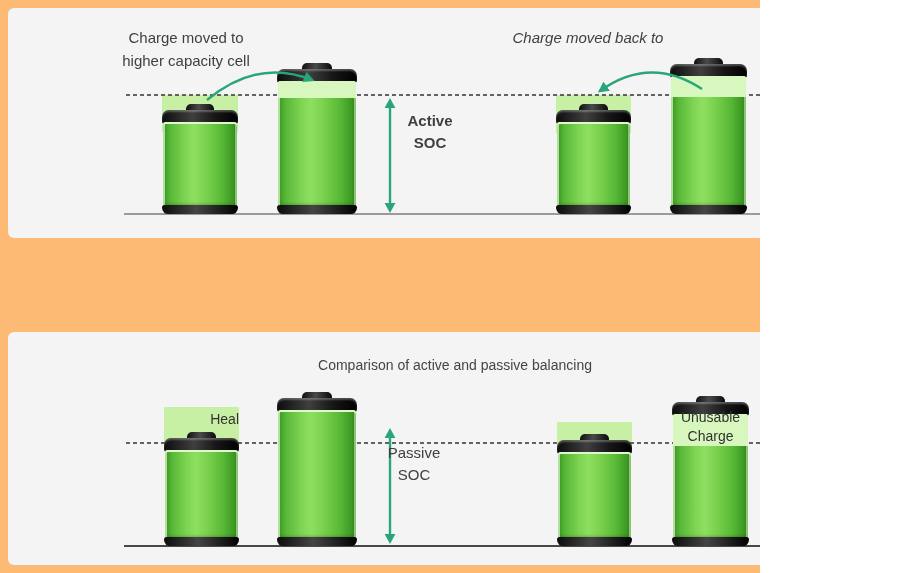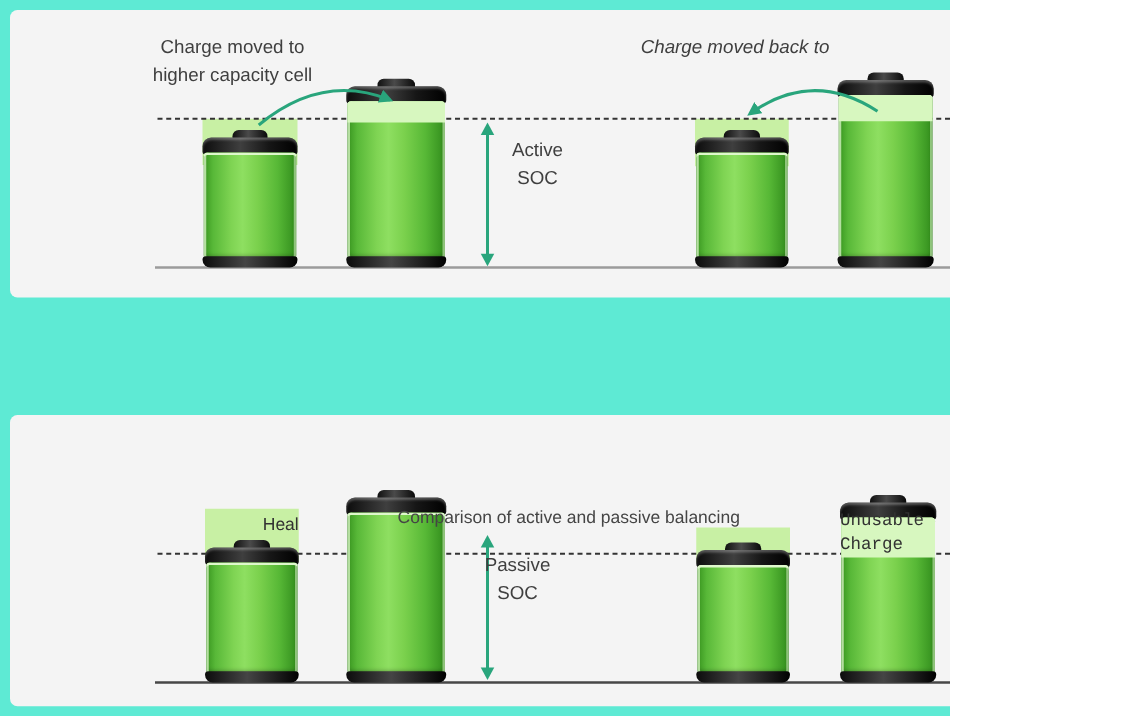--- a/index.html
+++ b/index.html
@@ -7,40 +7,40 @@
     --arrow-teal:#29a57c;
     --text-dark:#3b3b3b;
     --highlight-green:#c8f0a4;
     --highlight-green-inner:#d7f7bf;
     --dashed-line:#333333;
     --ground-top:#9b9b9b;
     --ground-bottom:#474747;
   }
   html,body{margin:0;padding:0;background:#ffffff;}
   #stage{
-    position:relative;width:760px;height:573px;background:#5eead4;overflow:hidden;
+    position:relative;width:760px;height:573px;background:#fdba74;overflow:hidden;
     font-family:"Liberation Sans","DejaVu Sans",sans-serif;color:var(--text-dark);
   }
   .panel{position:absolute;left:8px;width:891px;background:var(--panel-bg);border-radius:6px;}
   #panel-top{top:8px;height:230px;}
   #panel-bottom{top:332px;height:233px;}
 
   
   .caption{position:absolute;text-align:center;font-size:15px;line-height:23px;color:#3f3f3f;z-index:6;}
   #caption-left{left:86px;top:26px;width:200px;}
   #caption-right{left:478px;top:26px;width:220px;font-style:italic;}
   .caption span{display:block;}
   #main-title{position:absolute;left:0;right:0;top:273px;text-align:center;font-size:24px;font-weight:500;letter-spacing:.3px;color:#3b3b3b;z-index:6;}
-  #subtitle{position:absolute;left:155px;width:600px;top:357px;text-align:center;font-size:14px;color:#454545;z-index:6;margin-top:48px;}
+  #subtitle{position:absolute;left:155px;width:600px;top:357px;text-align:center;font-size:14px;color:#454545;z-index:6;}
   .soc-label{position:absolute;text-align:center;font-size:15px;line-height:22px;color:#3f3f3f;z-index:6;}
-  #soc-label-active{left:398px;top:110px;width:64px;}
+  #soc-label-active{left:398px;top:110px;width:64px;font-weight:bold;}
   #soc-label-passive{left:378px;top:442px;width:72px;}
   .soc-label span{display:block;}
   #heal-label{position:absolute;left:164px;top:411px;width:75px;text-align:right;font-size:14px;font-weight:500;color:#323232;z-index:6;}
-  #unusable-label{position:absolute;left:672px;top:408px;width:77px;text-align:left;font-size:14px;font-weight:500;line-height:19px;color:#323232;z-index:6;font-family:Liberation Mono, monospace;}
+  #unusable-label{position:absolute;left:672px;top:408px;width:77px;text-align:center;font-size:14px;font-weight:500;line-height:19px;color:#323232;z-index:6;}
   #unusable-label span{display:block;}
 
   
   .charge-rect{position:absolute;background:var(--highlight-green);z-index:1;}
   #rect-b1{left:162px;top:95px;width:76px;height:37px;}
   #rect-b3{left:556px;top:95px;width:75px;height:38px;}
   #rect-b5{left:164px;top:407px;width:75px;height:43px;}
   #rect-b7{left:557px;top:422px;width:75px;height:28px;}
 
   

